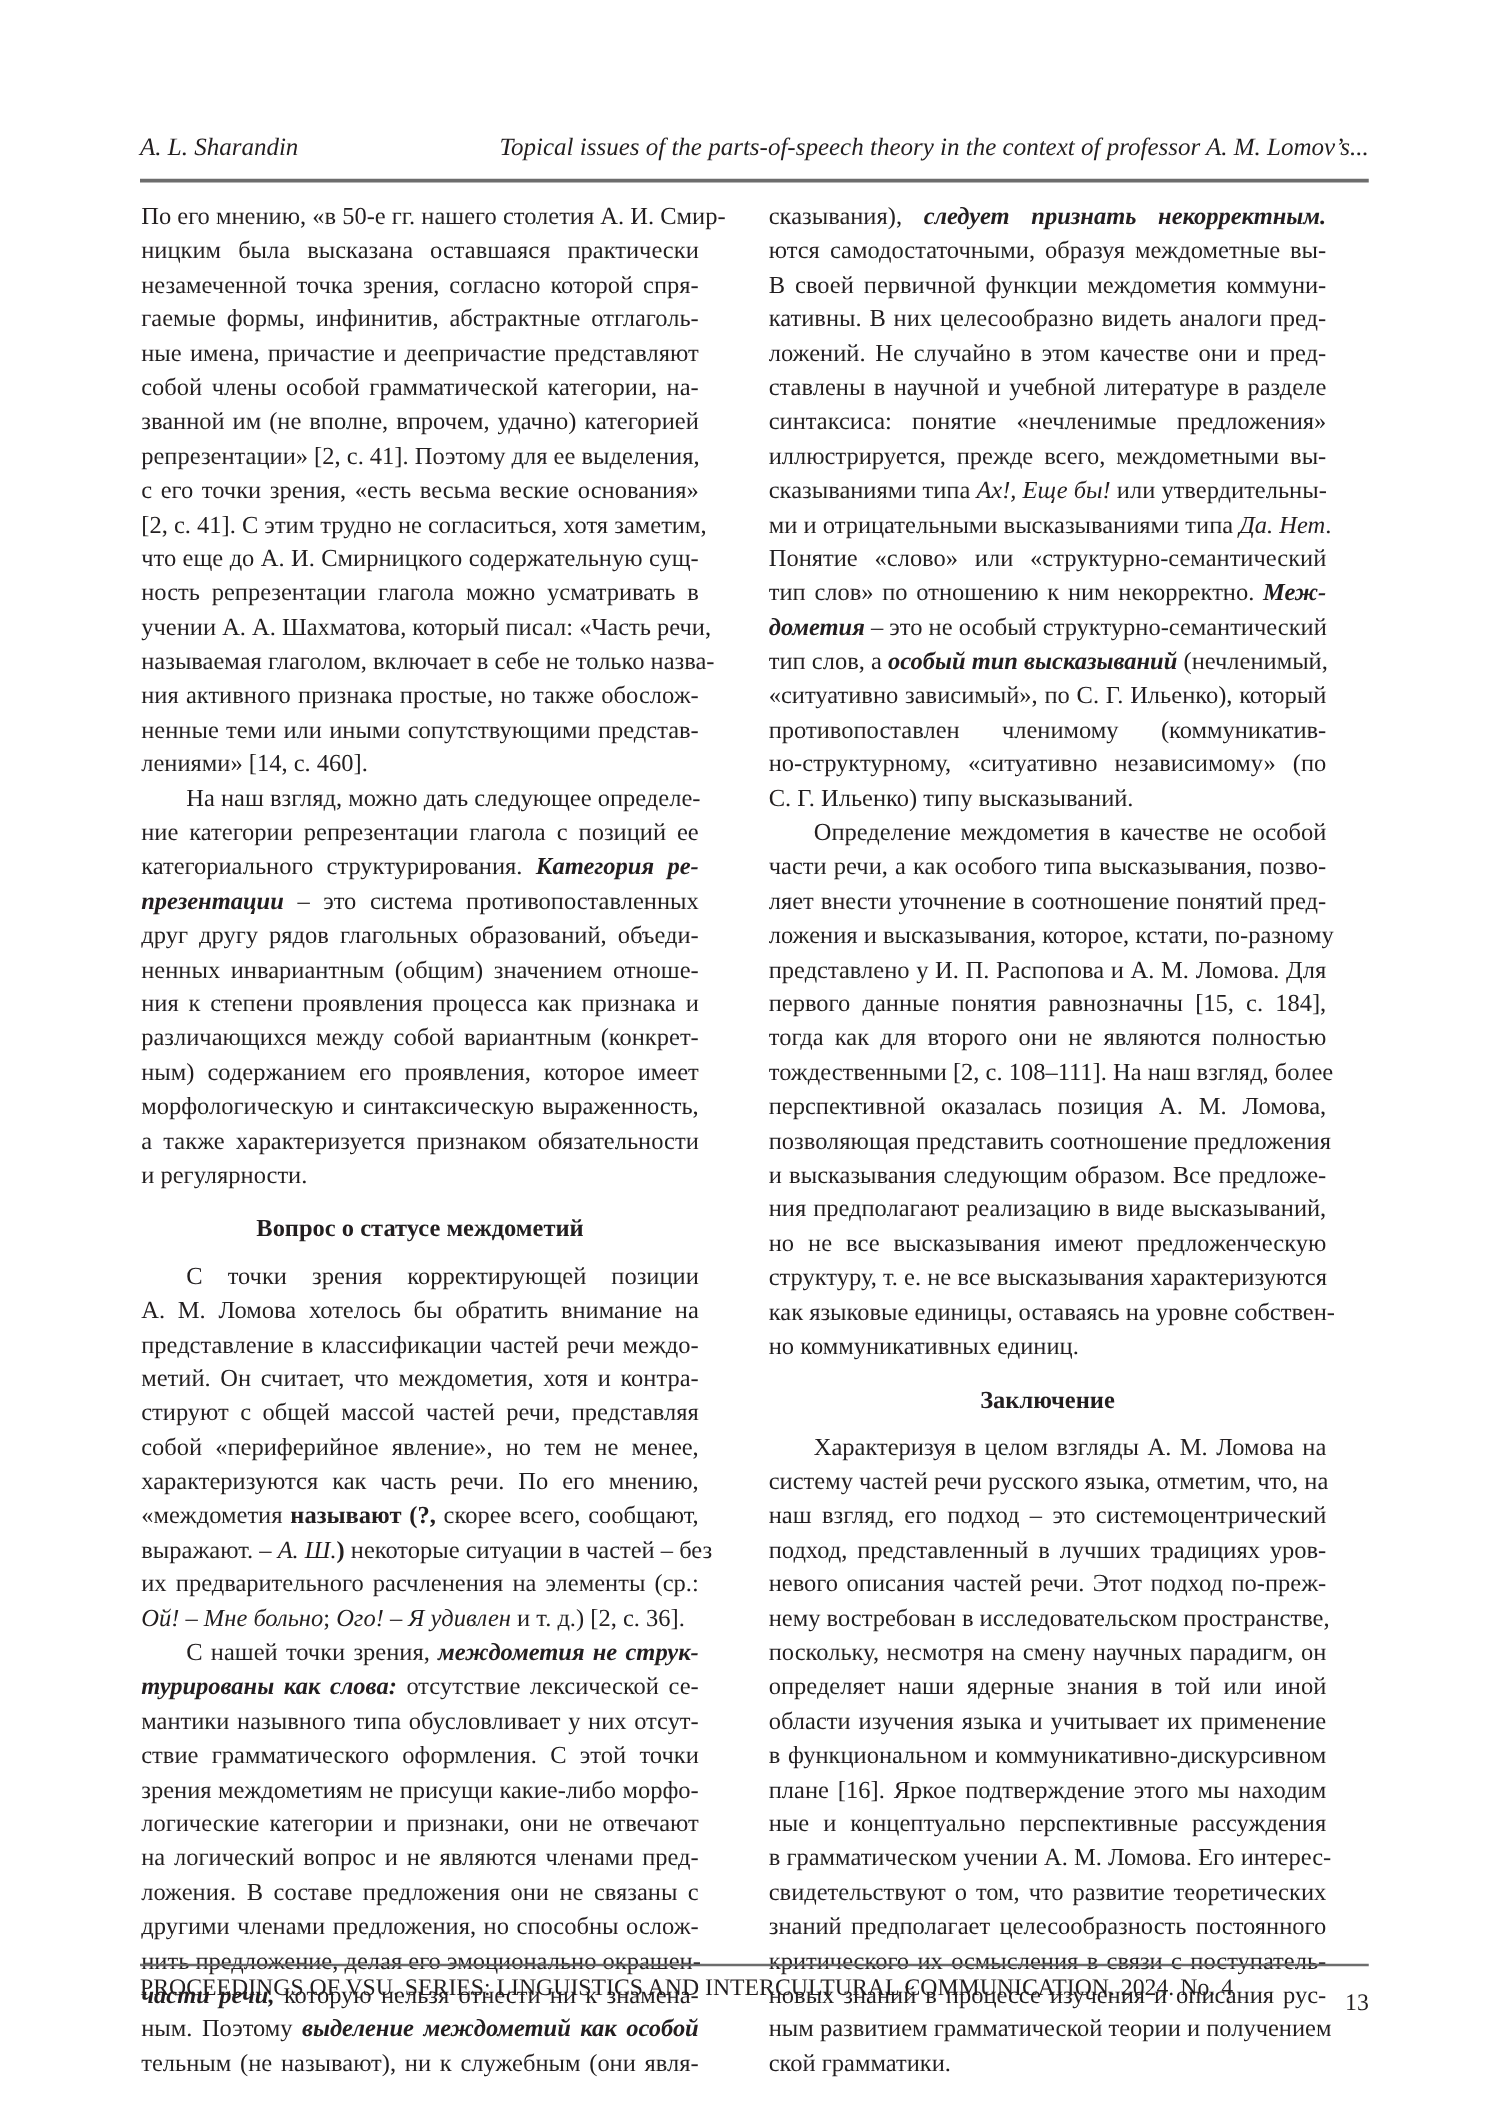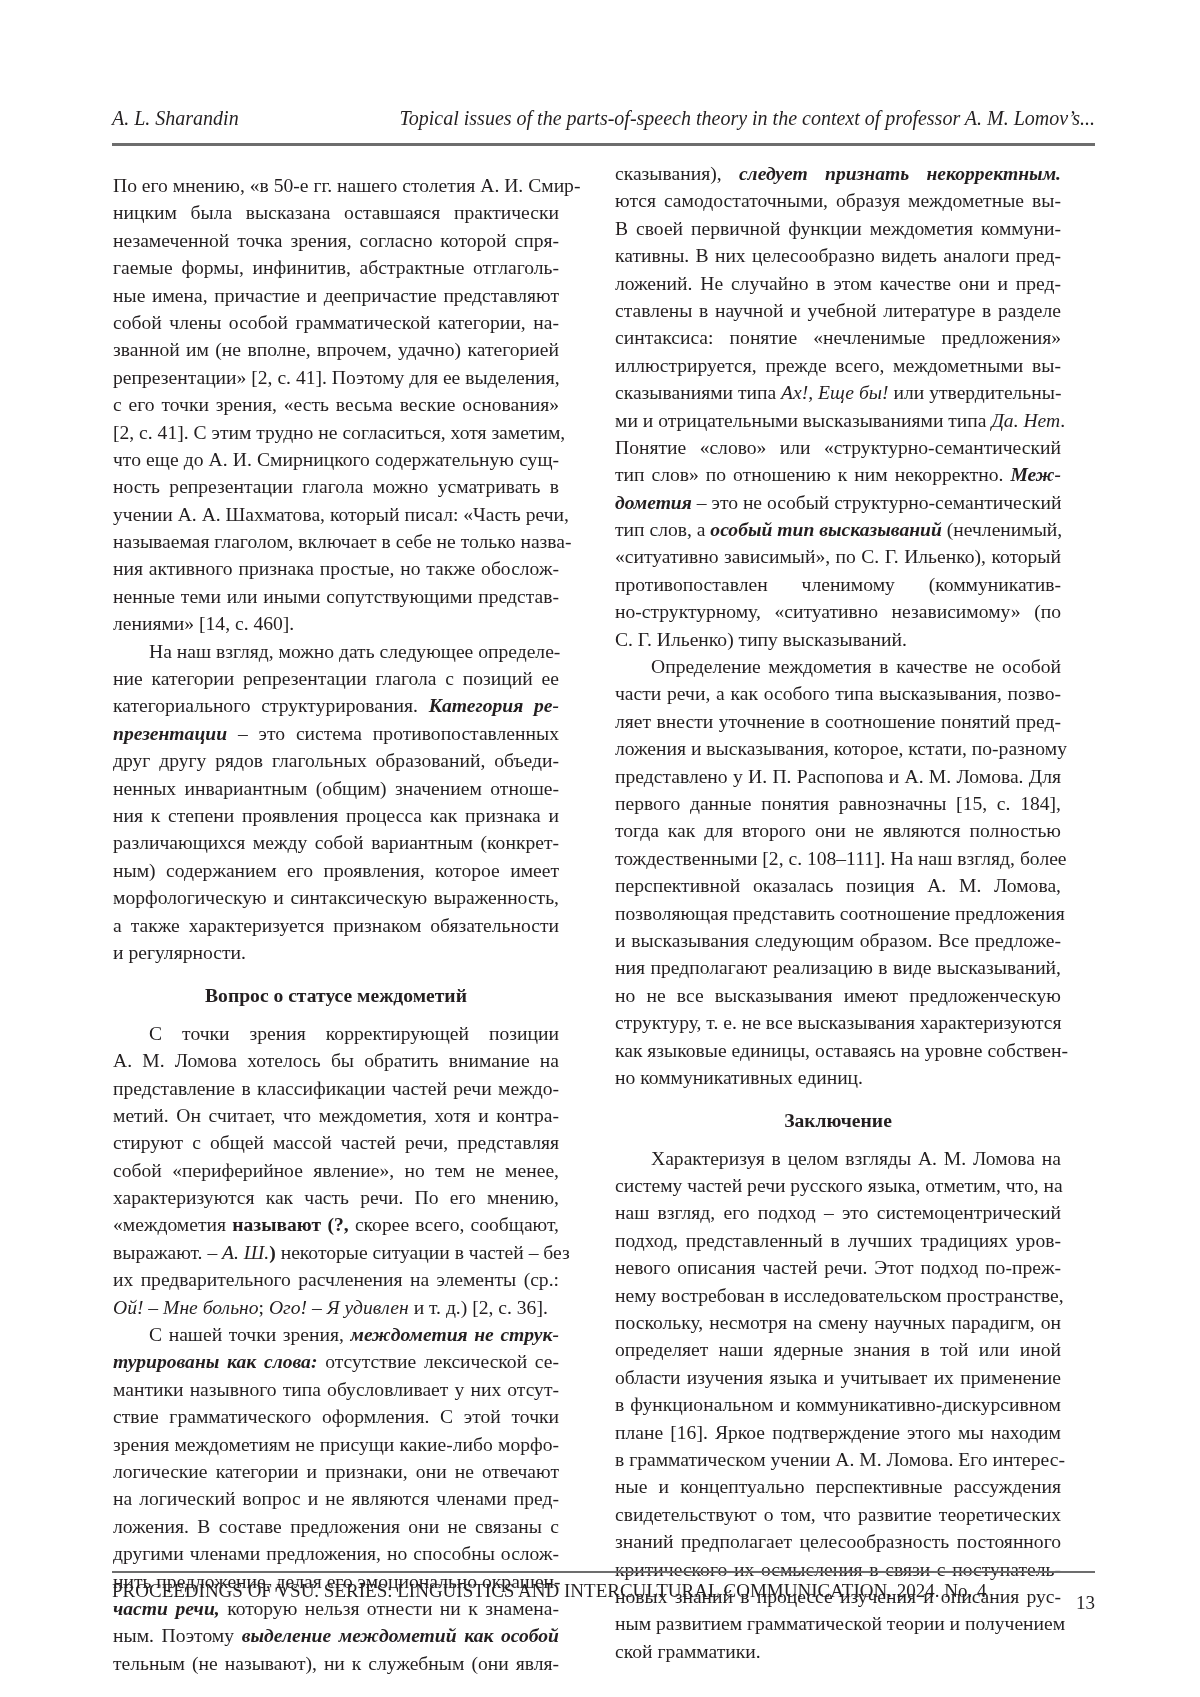--- a/index.html
+++ b/index.html
@@ -4,21 +4,21 @@
 <style>
   html, body { margin: 0; padding: 0; background: #ffffff; }
   body { width: 1200px; height: 1697px; position: relative; overflow: hidden;
          font-family: "Liberation Serif", "DejaVu Serif", serif; color: #231f20; }
   .running-head { position: absolute; left: 112px; top: 107px; width: 983px; height: 30px;
                   font-style: italic; font-size: 20px; }
   .running-head .author { position: absolute; left: 0; top: 0; }
   .running-head .title { position: absolute; right: 0; top: 0; }
   .head-rule { position: absolute; left: 112px; top: 143px; width: 983px; height: 3px; background: #6d6d6d; }
   .col { position: absolute; top: 160px; width: 446px; font-size: 19.6px; line-height: 27.4px; }
-  .col.left { left: 113px; margin-top: 12px; }
+  .col.left { left: 113px; }
   .col.right { left: 615px; }
   .line { white-space: nowrap; text-align: justify; text-align-last: justify; height: 27.4px; overflow: visible; }
   .line.last { text-align-last: left; }
   .line.indent { padding-left: 36px; }
   .line.center { text-align: center; text-align-last: center; font-weight: bold; }
   .gap { height: 16px; }
   .gap-s { height: 10px; }
   .bi { font-weight: bold; font-style: italic; }
   .b { font-weight: bold; }
   .i { font-style: italic; }
@@ -144,22 +144,22 @@
       <div class="line"><span>систему частей речи русского языка, отметим, что, на</span></div>
       <div class="line"><span>наш взгляд, его подход – это системоцентрический</span></div>
       <div class="line"><span>подход, представленный в лучших традициях уров-</span></div>
       <div class="line"><span>невого описания частей речи. Этот подход по-преж-</span></div>
       <div class="line"><span>нему востребован в исследовательском пространстве,</span></div>
       <div class="line"><span>поскольку, несмотря на смену научных парадигм, он</span></div>
       <div class="line"><span>определяет наши ядерные знания в той или иной</span></div>
       <div class="line"><span>области изучения языка и учитывает их применение</span></div>
       <div class="line"><span>в функциональном и коммуникативно-дискурсивном</span></div>
       <div class="line"><span>плане [16]. Яркое подтверждение этого мы находим</span></div>
+      <div class="line"><span>ные и концептуально перспективные рассуждения</span></div>
       <div class="line"><span>в грамматическом учении А. М. Ломова. Его интерес-</span></div>
-      <div class="line"><span>ные и концептуально перспективные рассуждения</span></div>
       <div class="line"><span>свидетельствуют о том, что развитие теоретических</span></div>
       <div class="line"><span>знаний предполагает целесообразность постоянного</span></div>
       <div class="line"><span>критического их осмысления в связи с поступатель-</span></div>
       <div class="line"><span>новых знаний в процессе изучения и описания рус-</span></div>
       <div class="line"><span>ным развитием грамматической теории и получением</span></div>
       <div class="line last"><span>ской грамматики.</span></div>
     </div>
 </div>
 
 <div class="foot-rule"></div>

